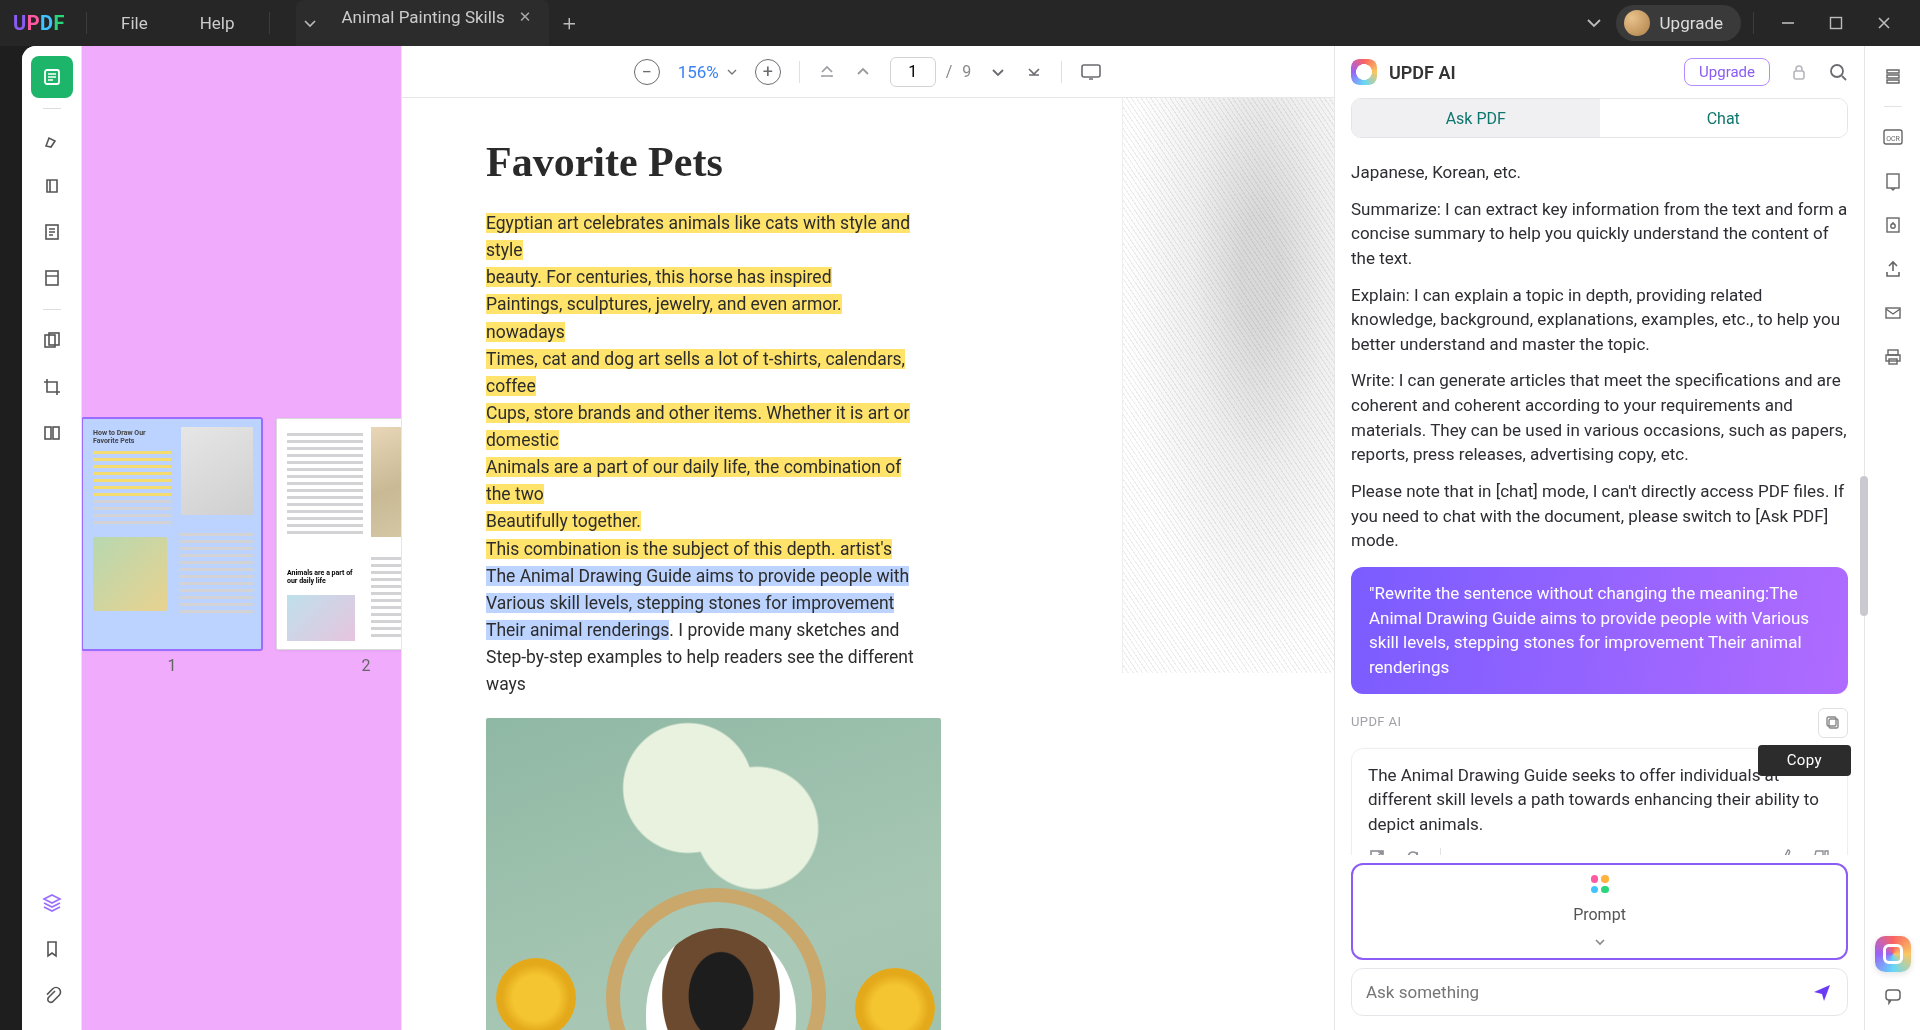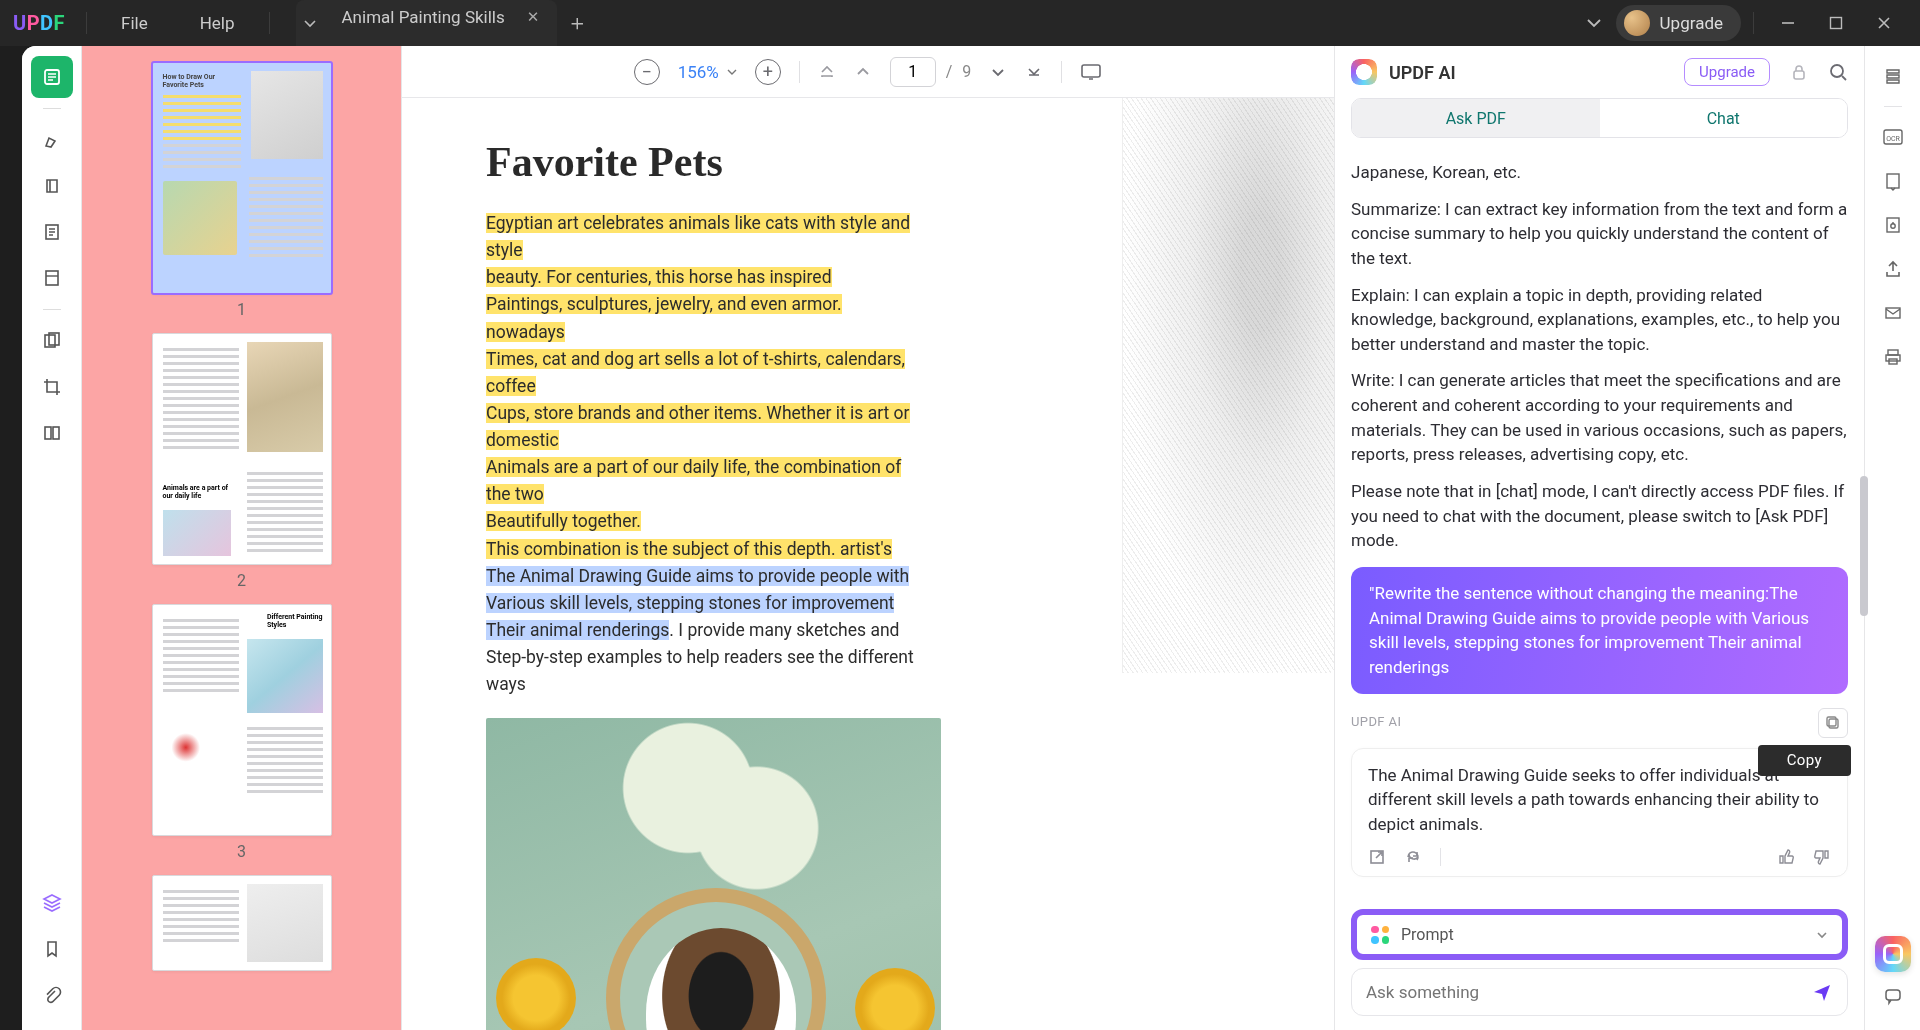--- a/index.html
+++ b/index.html
@@ -10,42 +10,42 @@
 .titlebar { height: 46px; background: #262626; display: flex; align-items: center; color: #ccc; font-size: 17px; }
 .logo { width: 78px; display: flex; align-items: center; justify-content: center; font-weight: 700; font-size: 20px; letter-spacing: .5px; }
 .logo .u { color: #8a5cf5; }
 .logo .p { color: #ff5aa1; }
 .logo .d { color: #40c4ff; }
 .logo .f { color: #2bd67b; }
 .v-sep { width: 1px; height: 22px; background: #3c3c3c; margin: 0 8px; }
 .menu-item { padding: 0 26px; cursor: pointer; }
 .tab-area { display: flex; align-items: stretch; height: 100%; margin-left: 18px; }
 .tab-handle { width: 28px; display: flex; align-items: center; justify-content: center; background: #2c2c2c; border-top-left-radius: 8px; }
-.tab { display: flex; align-items: center; background: #2c2c2c; padding: 0 18px 12px 18px; gap: 22px; border-top-right-radius: 8px; }
+.tab { display: flex; align-items: center; background: #2c2c2c; padding: 0 18px 12px 18px; gap: 14px; border-top-right-radius: 8px; }
 .tab .close { font-size: 15px; color: #aaa; cursor: pointer; }
 .add-tab { width: 40px; display: flex; align-items: center; justify-content: center; font-size: 22px; color: #bbb; cursor: pointer; }
 .title-spacer { flex: 1; }
 .tb-right { display: flex; align-items: center; gap: 4px; padding-right: 14px; }
 .upgrade-pill { display: flex; align-items: center; gap: 10px; background: #3a3a3a; padding: 5px 18px 5px 8px; border-radius: 18px; color: #ddd; font-size: 17px; cursor: pointer; }
 .avatar { width: 26px; height: 26px; border-radius: 50%; background: radial-gradient(circle at 30% 30%, #e8c28a, #b0804a); }
 .win-btn { width: 44px; height: 30px; display: flex; align-items: center; justify-content: center; color: #bbb; cursor: pointer; }
 .chev-down { color: #bbb; padding: 0 14px; cursor: pointer; }
 
 
 .workspace { flex: 1; display: flex; background: #f4f4f5; border-radius: 14px 0 0 0; overflow: hidden; margin-left: 22px; }
 
 
 .tool-rail { width: 60px; background: #fff; border-right: 1px solid #e6e6e8; display: flex; flex-direction: column; align-items: center; padding-top: 10px; gap: 4px; }
 .tool-rail .ic { width: 42px; height: 42px; display: flex; align-items: center; justify-content: center; border-radius: 8px; color: #555; cursor: pointer; }
 .tool-rail .ic.active { background: #1db56a; color: #fff; }
 .tool-rail .sep { width: 18px; height: 1px; background: #ddd; margin: 6px 0; }
 .tool-rail .spacer { flex: 1; }
 
 
-.thumbs { width: 320px; background: #fca5a5; border-right: 1px solid #e6e6e8; overflow-y: auto; padding: 16px 0 0 0; display: flex; flex-direction: column; align-items: center; gap: 14px; }
+.thumbs { width: 320px; background: #f0abfc; border-right: 1px solid #e6e6e8; overflow-y: auto; padding: 16px 0 0 0; display: flex; flex-direction: row; align-items: center; gap: 14px; }
 .thumb-wrap { display: flex; flex-direction: column; align-items: center; gap: 6px; }
 .thumb { width: 180px; height: 232px; background: #fff; border: 1px solid #d9d9dc; border-radius: 2px; box-shadow: 0 1px 3px rgba(0,0,0,.06); padding: 10px; overflow: hidden; position: relative; }
 .thumb.sel { outline: 2px solid #9a6cff; outline-offset: -1px; }
 .thumb .lines { height: 3px; background: #d3d3d6; margin: 4px 0; }
 .thumb .lines.y { background: #f4dd6e; }
 .thumb .img-ph { background: linear-gradient(135deg, #b7d8b0, #e8d28f); border-radius: 2px; }
 .thumb .img-ph2 { background: linear-gradient(135deg, #bfe0ec, #e6c4dd); }
 .tn-num { font-size: 16px; color: #666; }
 
 
@@ -90,21 +90,21 @@
 .seg .inactive { background: #f0f0f2; }
 .chat-scroll { flex: 1; overflow-y: auto; padding: 0 16px 8px 16px; font-size: 17px; color: #2d2d33; line-height: 1.45; }
 .chat-scroll p { margin: 12px 0; }
 .user-msg { background: linear-gradient(100deg, #7a5cff, #b06bff); color: #fff; padding: 14px 18px; border-radius: 12px; margin: 14px 0; font-size: 17px; line-height: 1.45; }
 .ai-label { color: #a0a0a8; font-size: 13px; letter-spacing: .4px; display: flex; justify-content: space-between; align-items: center; margin-top: 6px; }
 .copy-ic { width: 30px; height: 30px; border: 1px solid #e0e0e4; border-radius: 6px; display: flex; align-items: center; justify-content: center; color: #888; cursor: pointer; position: relative; }
 .copy-tip { position: absolute; right: -4px; top: 36px; background: #2c2c2c; color: #fff; font-size: 15px; padding: 5px 29px; border-radius: 4px; }
 .ai-answer { border: 1px solid #eee; border-radius: 12px; padding: 14px 16px 10px 16px; margin-top: 10px; box-shadow: 0 0 4px rgba(0,0,0,.02); }
 .ans-actions { display: flex; align-items: center; gap: 18px; margin-top: 12px; color: #8d8d95; }
 .ans-actions .spacer { flex: 1; }
-.prompt-row { margin: 8px 16px; border: 6px solid #8b5cf6; border-radius: 12px; padding: 10px 14px; display: flex; align-items: center; gap: 12px; color: #555; cursor: pointer; }
+.prompt-row { margin: 8px 16px; border: 2px solid #8b5cf6; border-radius: 12px; padding: 10px 14px; display: flex; align-items: center; gap: 12px; color: #555; cursor: pointer; flex-direction: column; }
 .dots4 { width: 18px; height: 18px; display: grid; grid-template-columns: 1fr 1fr; gap: 3px; }
 .dots4 span:nth-child(1){background:#ff5aa1;border-radius:50%;}
 .dots4 span:nth-child(2){background:#ffb23e;border-radius:50%;}
 .dots4 span:nth-child(3){background:#40c4ff;border-radius:50%;}
 .dots4 span:nth-child(4){background:#2bd67b;border-radius:50%;}
 .ask-row { margin: 0 16px 14px 16px; border: 1px solid #e6e6ea; border-radius: 12px; padding: 12px 14px; display: flex; align-items: center; gap: 12px; }
 .ask-row input { flex: 1; border: none; outline: none; font-size: 17px; color: #333; }
 .send { color: #6a3af4; cursor: pointer; }
 
 

